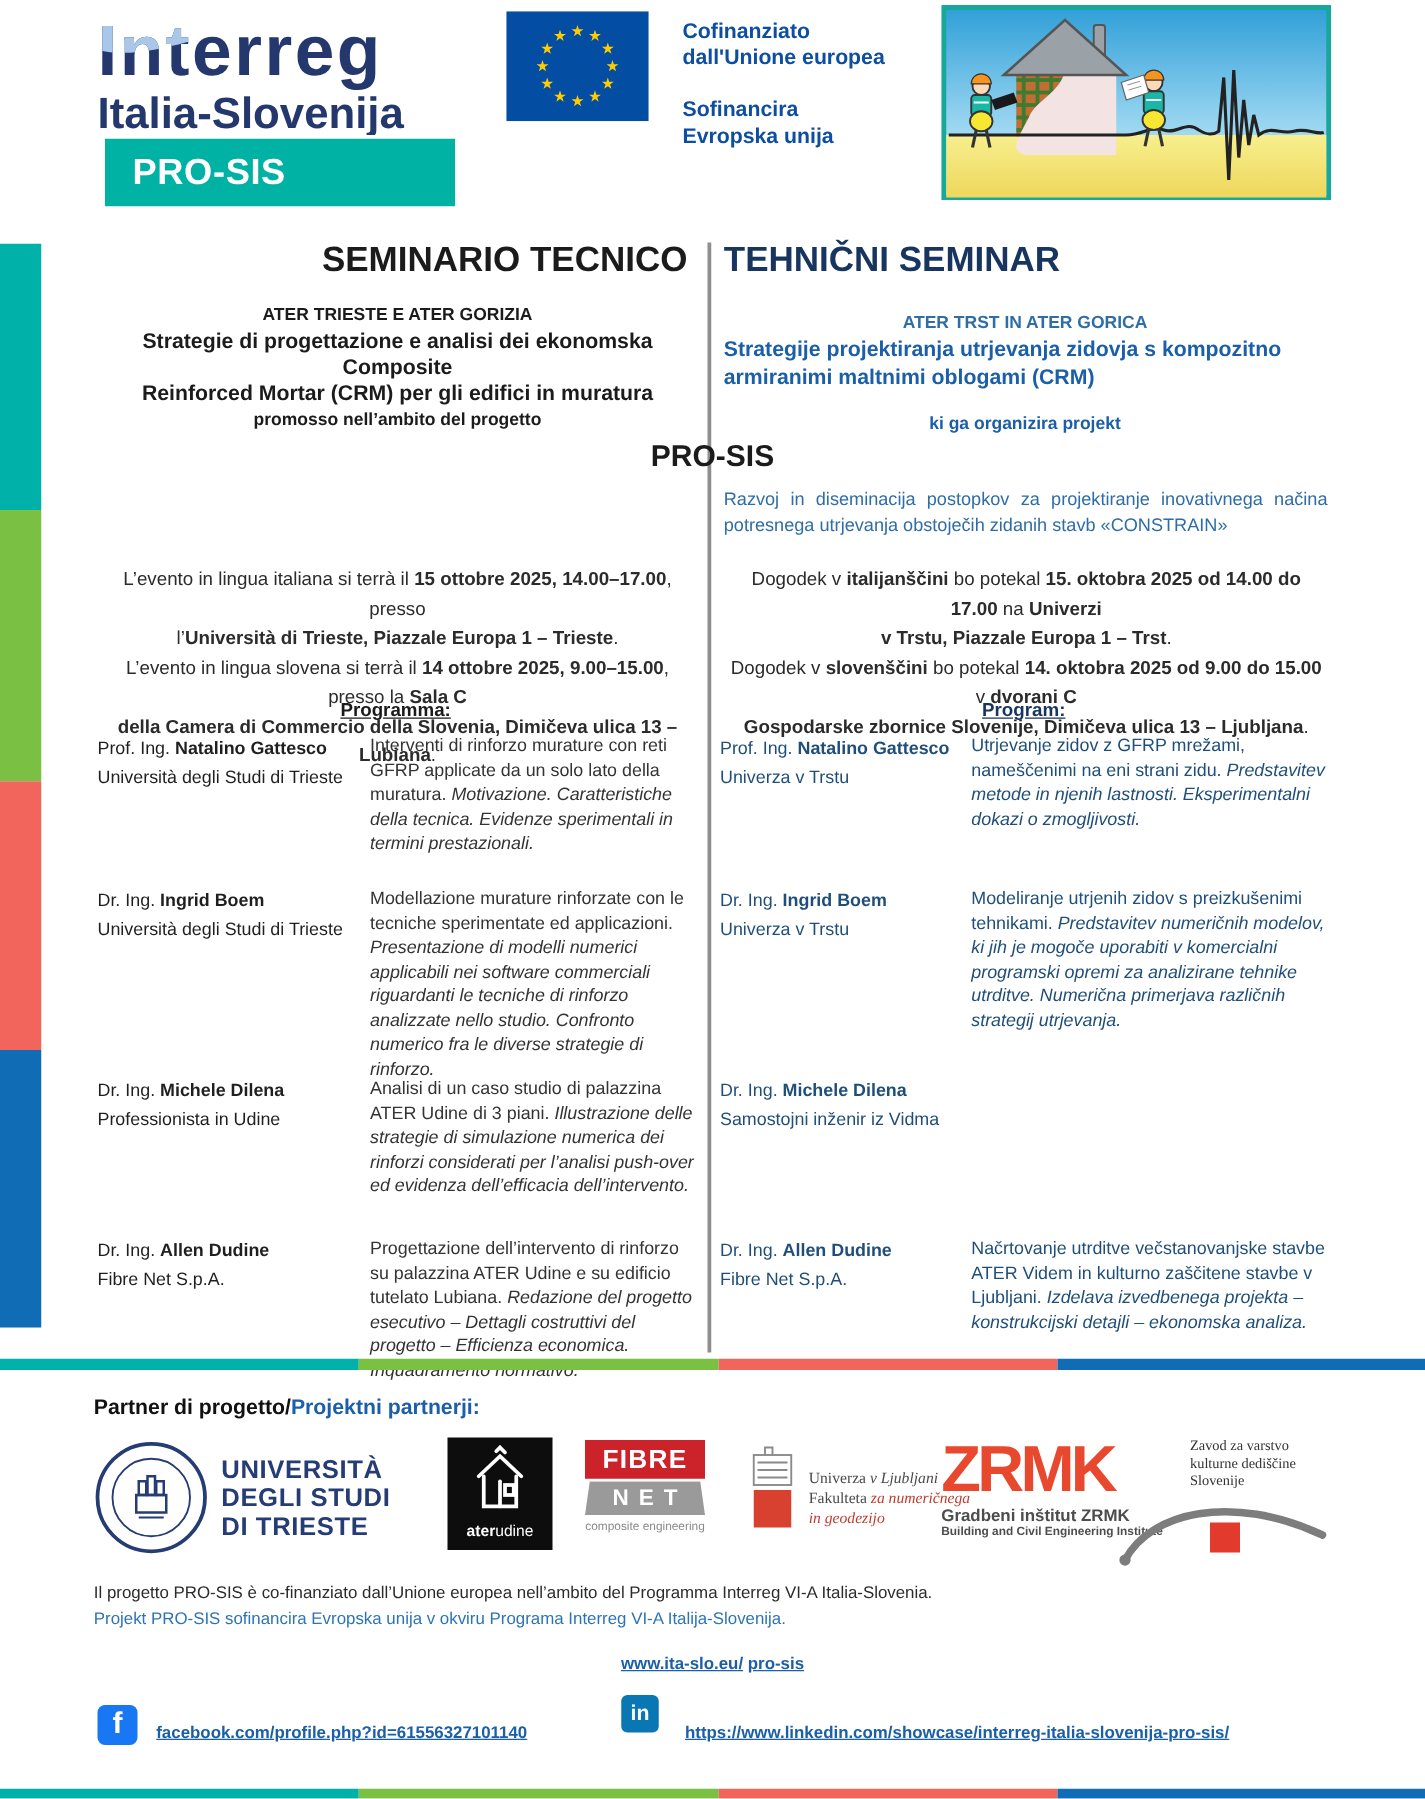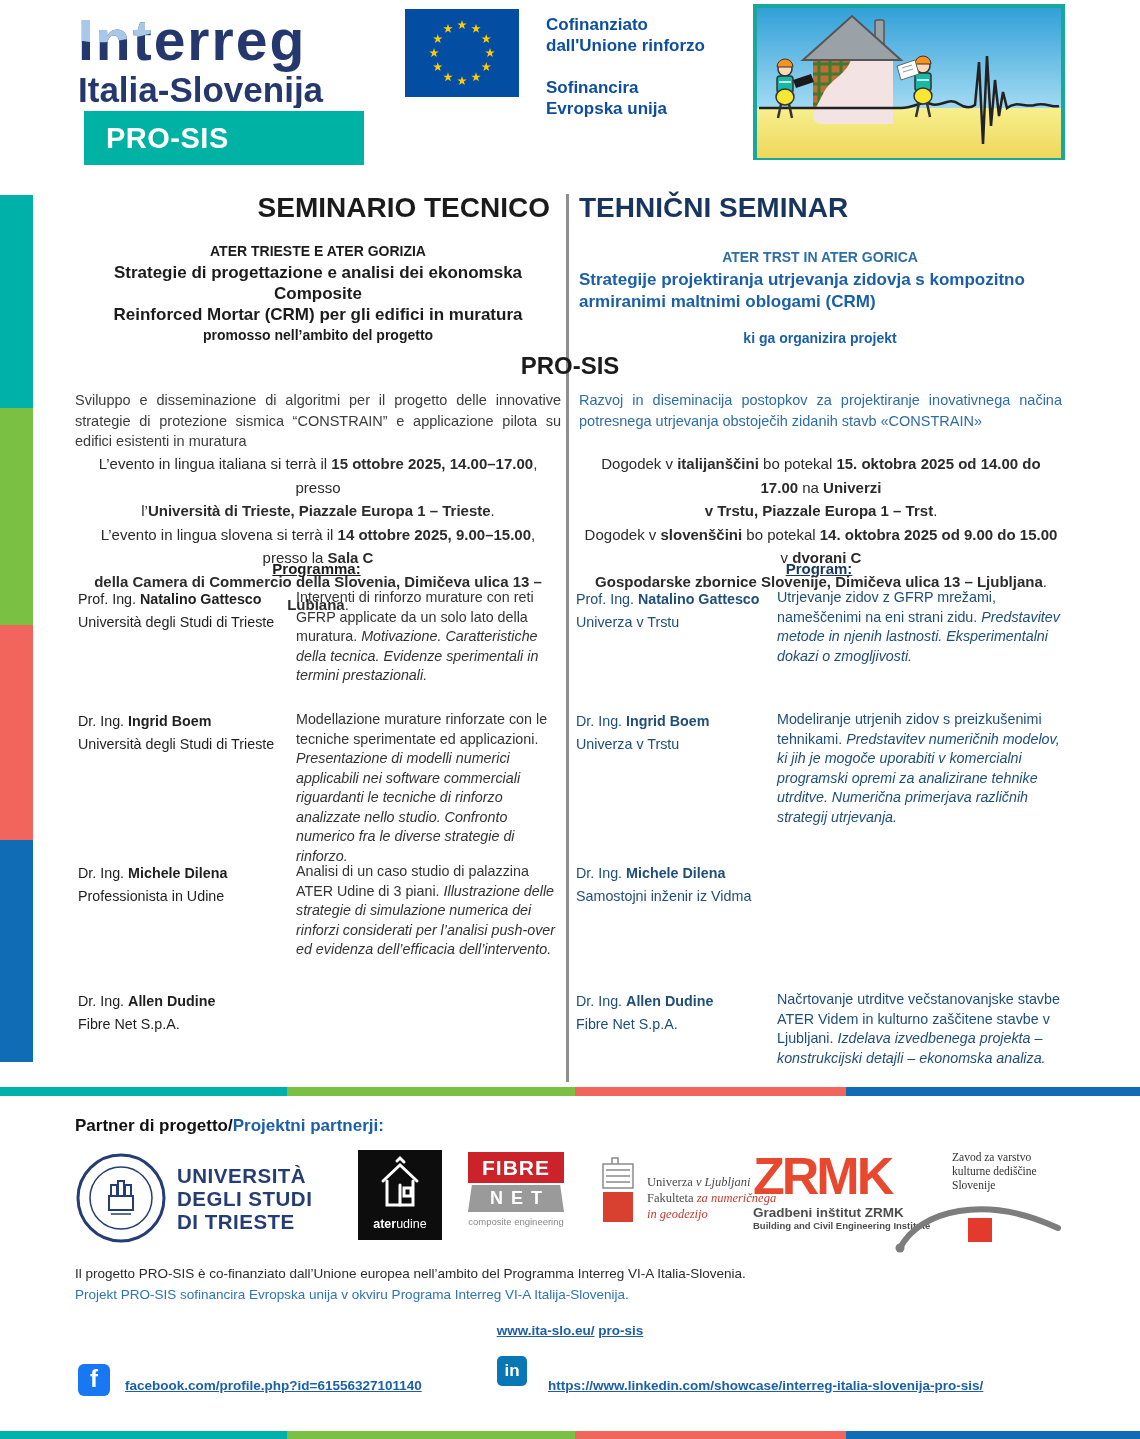--- a/index.html
+++ b/index.html
@@ -130,21 +130,21 @@
         <use href="#star" transform="translate(43,68.25)"></use>
       <use href="#star" transform="translate(32.75,58)"></use>
         <use href="#star" transform="translate(29,44)"></use>
       <use href="#star" transform="translate(32.75,30)"></use>
         <use href="#star" transform="translate(43,19.75)"></use>
     </svg>
   </div>
 
   <div class="abs" id="eu-text">
     <div>Cofinanziato</div>
-    <div>dall'Unione rinforzo</div>
+    <div>dall'Unione europea</div>
     <div class="grp2">Sofinancira</div>
     <div>Evropska unija</div>
   </div>
 
   <div class="abs" id="illustration">
     <svg width="312" height="156" viewBox="0 0 312 156">
       <defs>
         <linearGradient id="sky" x1="0" y1="0" x2="0" y2="1">
           <stop offset="0" stop-color="#2f9fd8"></stop>
             <stop offset="0.55" stop-color="#8ed0ee"></stop>
@@ -208,21 +208,20 @@
     <div class="promo">promosso nell’ambito del progetto</div>
   </div>
   <div class="abs" id="intro-sl">
     <div class="org">ATER TRST IN ATER GORICA</div>
     <div class="t"><span>Strategije projektiranja utrjevanja zidovja s kompozitno</span><br><span>armiranimi maltnimi oblogami (CRM)</span></div>
     <div class="promo">ki ga organizira projekt</div>
   </div>
 
   <div class="abs" id="prosis-title">PRO-SIS</div>
 
-  <div class="abs" id="abstract-it">Sviluppo e disseminazione di algoritmi per il progetto delle innovative strategie di protezione sismica “CONSTRAIN” e applicazione pilota su edifici esistenti in muratura</div>
   <div class="abs" id="abstract-sl">Razvoj in diseminacija postopkov za projektiranje inovativnega načina potresnega utrjevanja obstoječih zidanih stavb «CONSTRAIN»</div>
 
   <div class="abs" id="event-it"><span>L’evento in lingua italiana si terrà il </span><span style="font-weight: 700;">15 ottobre 2025, 14.00–17.00</span><span>, presso</span><br><span>l’</span><span style="font-weight: 700;">Università di Trieste, Piazzale Europa 1 – Trieste</span><span>.</span><br><span>L’evento in lingua slovena si terrà il </span><span style="font-weight: 700;">14 ottobre 2025, 9.00–15.00</span><span>, presso la </span><span style="font-weight: 700;">Sala C</span><br><span style="font-weight: 700;">della Camera di Commercio della Slovenia, Dimičeva ulica 13 – Lubiana</span><span>.</span></div>
   <div class="abs" id="event-sl"><span>Dogodek v </span><span style="font-weight: 700;">italijanščini</span><span> bo potekal </span><span style="font-weight: 700;">15. oktobra 2025 od 14.00 do 17.00</span><span> na </span><span style="font-weight: 700;">Univerzi</span><br><span style="font-weight: 700;">v Trstu, Piazzale Europa 1 – Trst</span><span>.</span><br><span>Dogodek v </span><span style="font-weight: 700;">slovenščini</span><span> bo potekal </span><span style="font-weight: 700;">14. oktobra 2025 od 9.00 do 15.00</span><span> v </span><span style="font-weight: 700;">dvorani C</span><br><span style="font-weight: 700;">Gospodarske zbornice Slovenije, Dimičeva ulica 13 – Ljubljana</span><span>.</span></div>
 
   <div class="abs prog-head" id="prog-head-it">Programma:</div>
   <div class="abs prog-head" id="prog-head-sl">Program:</div>
 
   <div class="cell sp sp-it r1">
     <div><span>Prof. Ing. </span><span style="font-weight: 700;">Natalino Gattesco</span></div>
@@ -253,20 +252,21 @@
   <div class="cell de de-it r3"><span>Analisi di un caso studio di palazzina ATER Udine di 3 piani. </span><span style="font-style: italic;">Illustrazione delle strategie di simulazione numerica dei rinforzi considerati per l’analisi push-over ed evidenza dell’efficacia dell’intervento.</span></div>
   <div class="cell sp sp-sl r3">
     <div><span>Dr. Ing. </span><span style="font-weight: 700;">Michele Dilena</span></div>
     <div>Samostojni inženir iz Vidma</div>
   </div>
 
   <div class="cell sp sp-it r4">
     <div><span>Dr. Ing. </span><span style="font-weight: 700;">Allen Dudine</span></div>
     <div>Fibre Net S.p.A.</div>
   </div>
+  <div class="cell de de-it r4"><span>Progettazione dell’intervento di rinforzo su palazzina ATER Udine e su edificio tutelato Lubiana. </span><span style="font-style: italic;">Redazione del progetto esecutivo – Dettagli costruttivi del progetto – Efficienza economica. Inquadramento normativo.</span></div>
   <div class="cell sp sp-sl r4">
     <div><span>Dr. Ing. </span><span style="font-weight: 700;">Allen Dudine</span></div>
     <div>Fibre Net S.p.A.</div>
   </div>
   <div class="cell de de-sl r4"><span>Načrtovanje utrditve večstanovanjske stavbe ATER Videm in kulturno zaščitene stavbe v Ljubljani. </span><span style="font-style: italic;">Izdelava izvedbenega projekta – konstrukcijski detajli – ekonomska analiza.</span></div>
 
   <div class="abs" id="hstripe">
     <div class="hs1 c-teal"></div>
     <div class="hs2 c-green"></div>
     <div class="hs3 c-red"></div>

